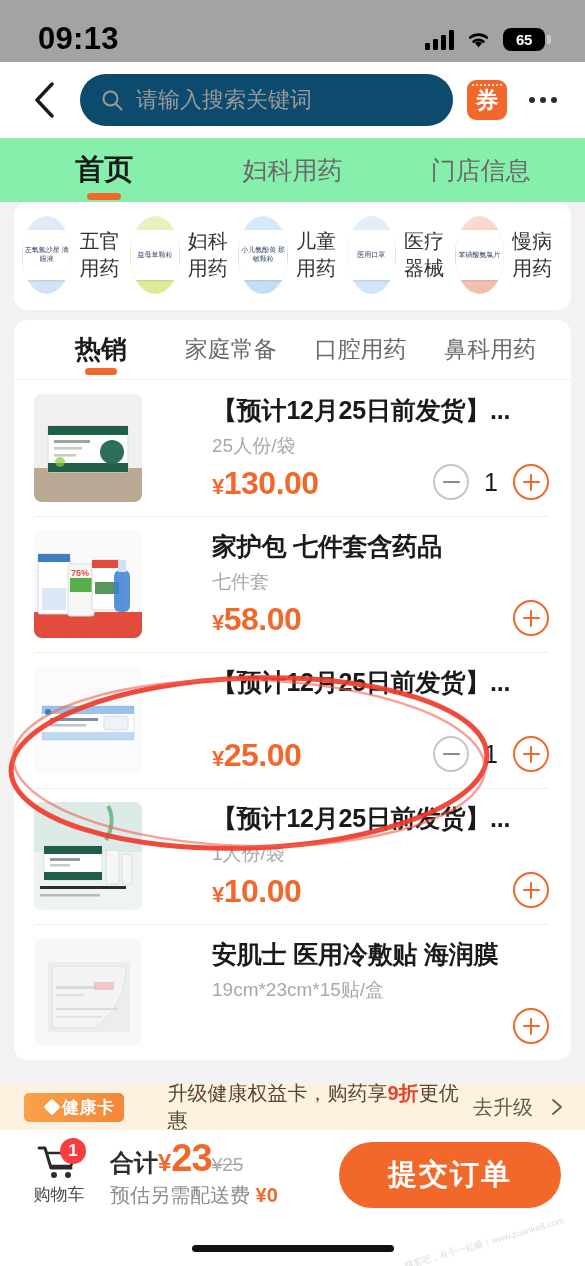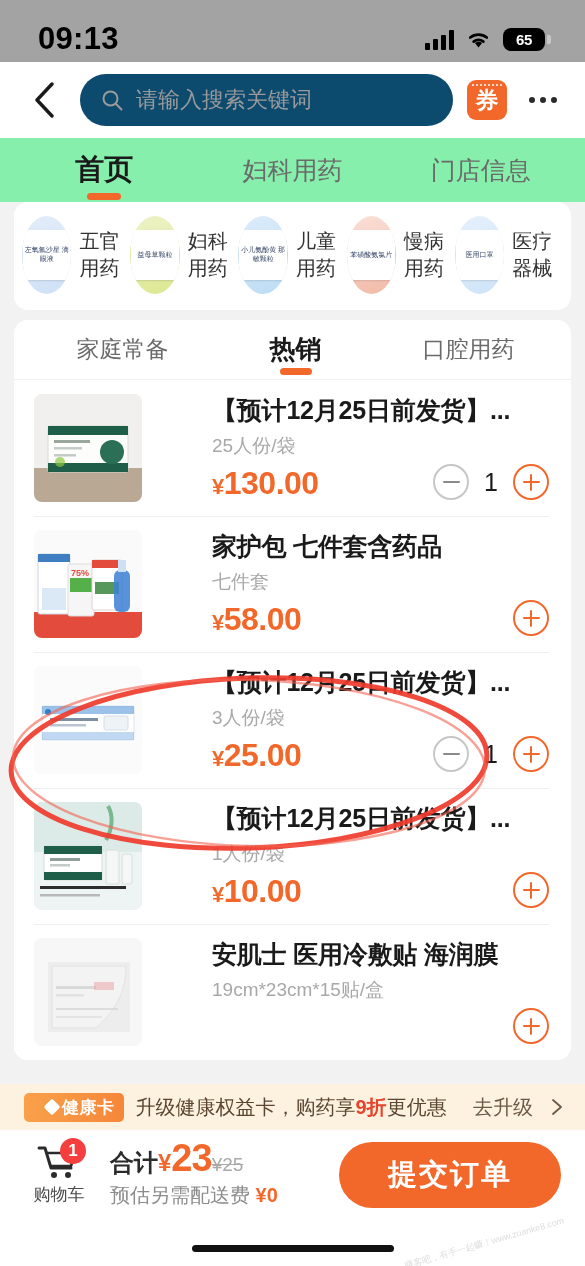--- a/index.html
+++ b/index.html
@@ -143,21 +143,21 @@
   .healthbar {
     position:absolute; left:0; right:0; bottom:136px; height:46px; background:#fdf2e0;
     display:flex; align-items:center; padding:0 22px 0 24px; gap:12px;
   }
   .hc-badge {
     background:linear-gradient(90deg,#f9a14a,#f5863a); border-radius:5px; color:#fff;
     font-size:17px; font-weight:700; padding:3px 9px 3px 22px; display:flex;
     align-items:center; gap:4px; letter-spacing:.5px;
   }
   .hc-gem { width:12px; height:12px; background:#fff; transform:rotate(45deg); border-radius:2px; }
-  .hc-text { font-size:20px; color:#5a4630; flex:1; }
+  .hc-text { font-size:20px; color:#5a4630; flex:1;margin-left:32px; }
   .hc-text .hl { color:#e8432b; font-weight:700; }
   .hc-link { font-size:20px; color:#6b5a44; display:flex; align-items:center; gap:18px; }
 
   
   .bottombar {
     position:absolute; left:0; right:0; bottom:46px; height:90px; background:#fff;
     display:flex; align-items:center; padding:0 24px 0 22px; gap:14px;
   }
   .cartwrap { width:74px; display:flex; flex-direction:column; align-items:center; gap:3px; position:relative; }
   .cart-icon { position:relative; width:46px; height:36px; }
@@ -272,45 +272,46 @@
       </div>
       <div class="cat">
         <div class="cat-img c3">
           <div class="ci-box">
               <span>小儿氨酚黄 那敏颗粒</span>
             </div>
         </div>
         <div class="cat-label">儿童用药</div>
       </div>
       <div class="cat">
+        <div class="cat-img c4">
+          <div class="ci-box">
+              <span>医用口罩</span>
+            </div>
+        </div>
+        <div class="cat-label">医疗器械</div>
+      </div>
+      <div class="cat">
         <div class="cat-img c5">
           <div class="ci-box">
               <span>苯磺酸氨氯片</span>
             </div>
         </div>
         <div class="cat-label">慢病用药</div>
       </div>
-      <div class="cat">
-        <div class="cat-img c4">
-          <div class="ci-box">
-              <span>医用口罩</span>
-            </div>
-        </div>
-        <div class="cat-label">医疗器械</div>
-      </div>
     </div>
   </div>
 
   <div class="scrollgap"></div>
 
   <div class="card">
     <div class="subtabs">
+      <div class="stab active">热销</div>
       <div class="stab">家庭常备</div>
-      <div class="stab active">热销</div>
       <div class="stab">口腔用药</div>
+      <div class="stab">鼻科用药</div>
     </div>
 
     <div class="plist">
 
       <div class="prow">
         <div class="pthumb">
           <svg width="108" height="108" viewBox="0 0 108 108">
             <rect width="108" height="108" fill="#f1f0ee"></rect>
             <rect x="0" y="74" width="108" height="34" fill="#b9a894"></rect>
             <rect x="14" y="32" width="80" height="46" rx="2" fill="#fdfdfb" stroke="#d9d9d5"></rect>
@@ -383,21 +384,20 @@
             <rect x="8" y="40" width="92" height="8" fill="#4a90d9" opacity=".55"></rect>
             <rect x="8" y="66" width="92" height="8" fill="#4a90d9" opacity=".35"></rect>
             <rect x="16" y="52" width="48" height="3" fill="#7e8fa3"></rect>
             <rect x="16" y="58" width="36" height="2.5" fill="#b9c4d0"></rect>
             <rect x="70" y="50" width="24" height="14" rx="2" fill="#eef3f8" stroke="#d5dde6"></rect>
             <circle cx="14" cy="46" r="3" fill="#2e7fc6"></circle>
           </svg>
         </div>
         <div class="pinfo">
           <div class="ptitle">【预计12月25日前发货】...</div>
-          <div class="pspec">3人份/袋</div>
           <div class="pbottom">
             <div class="pprice"><span class="yen">¥</span><span>25.00</span></div>
             <div class="stepper">
               <div class="circ minus">
                   <i></i>
                 </div>
               <div class="qty">1</div>
               <div class="circ plus">
                   <i class="h"></i>
                   <i class="v"></i>

